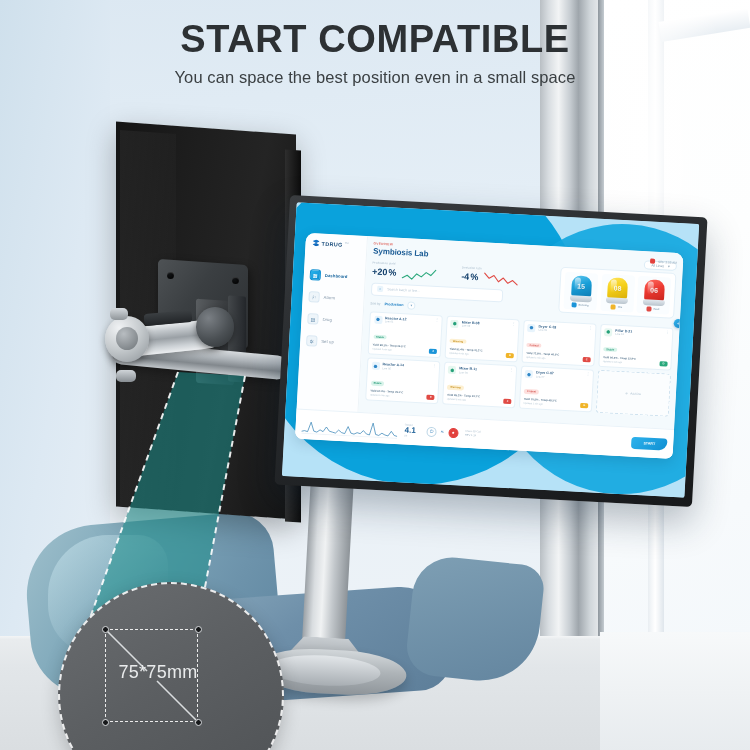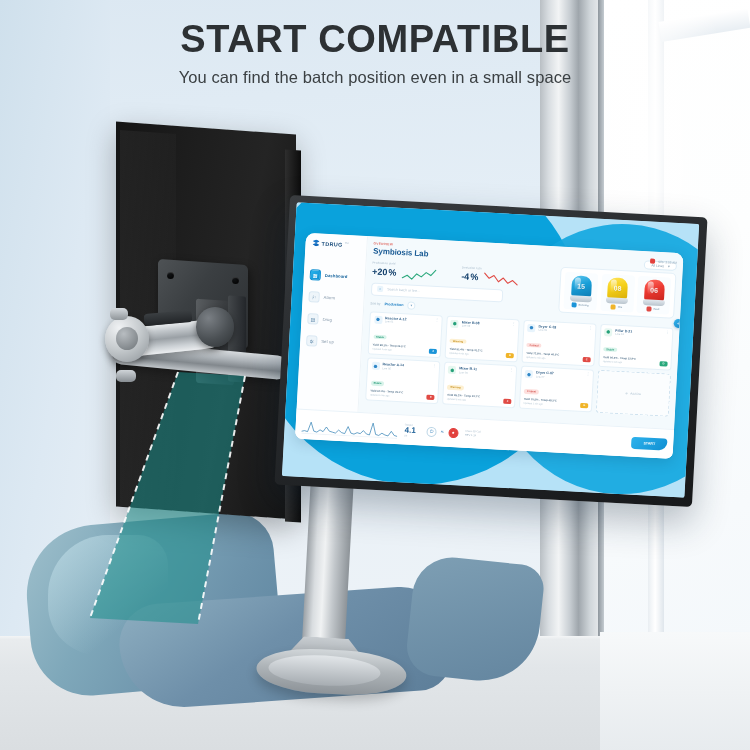--- a/index.html
+++ b/index.html
@@ -735,17 +735,30 @@
       </div>
     </div>
   </div>
 
   <svg class="cone" viewBox="0 0 230 268">
     <path d="M108 4 L175 8 L128 256 L20 250 Z" fill="#1c8e8a" opacity="0.55"></path>
     <path d="M108 4 L20 250" stroke="#ffffff" stroke-width="2" stroke-dasharray="6 5" fill="none" opacity=".9"></path>
     <path d="M175 8 L128 256" stroke="#ffffff" stroke-width="2" stroke-dasharray="6 5" fill="none" opacity=".9"></path>
   </svg>
 
+  <div class="circle-wrap">
+    <div class="mag-circle"></div>
+    <div class="mag-sq"></div>
+    <svg class="mag-diag" viewBox="0 0 93 93">
+      <line x1="2" y1="2" x2="42" y2="42" stroke="#d9dcde" stroke-width="1.6"></line>
+      <line x1="52" y1="52" x2="91" y2="91" stroke="#d9dcde" stroke-width="1.6"></line>
+    </svg>
+    <div class="mag-hole mh-a"></div>
+    <div class="mag-hole mh-b"></div>
+    <div class="mag-hole mh-c"></div>
+    <div class="mag-hole mh-d"></div>
+    <div class="mag-label">75*75mm</div>
+  </div>
 
 </div>
 
 <div class="headline">START COMPATIBLE</div>
-<div class="subline">You can find the batch position even in a small space</div>
+<div class="subline">You can space the best position even in a small space</div>
 
 </body></html>

